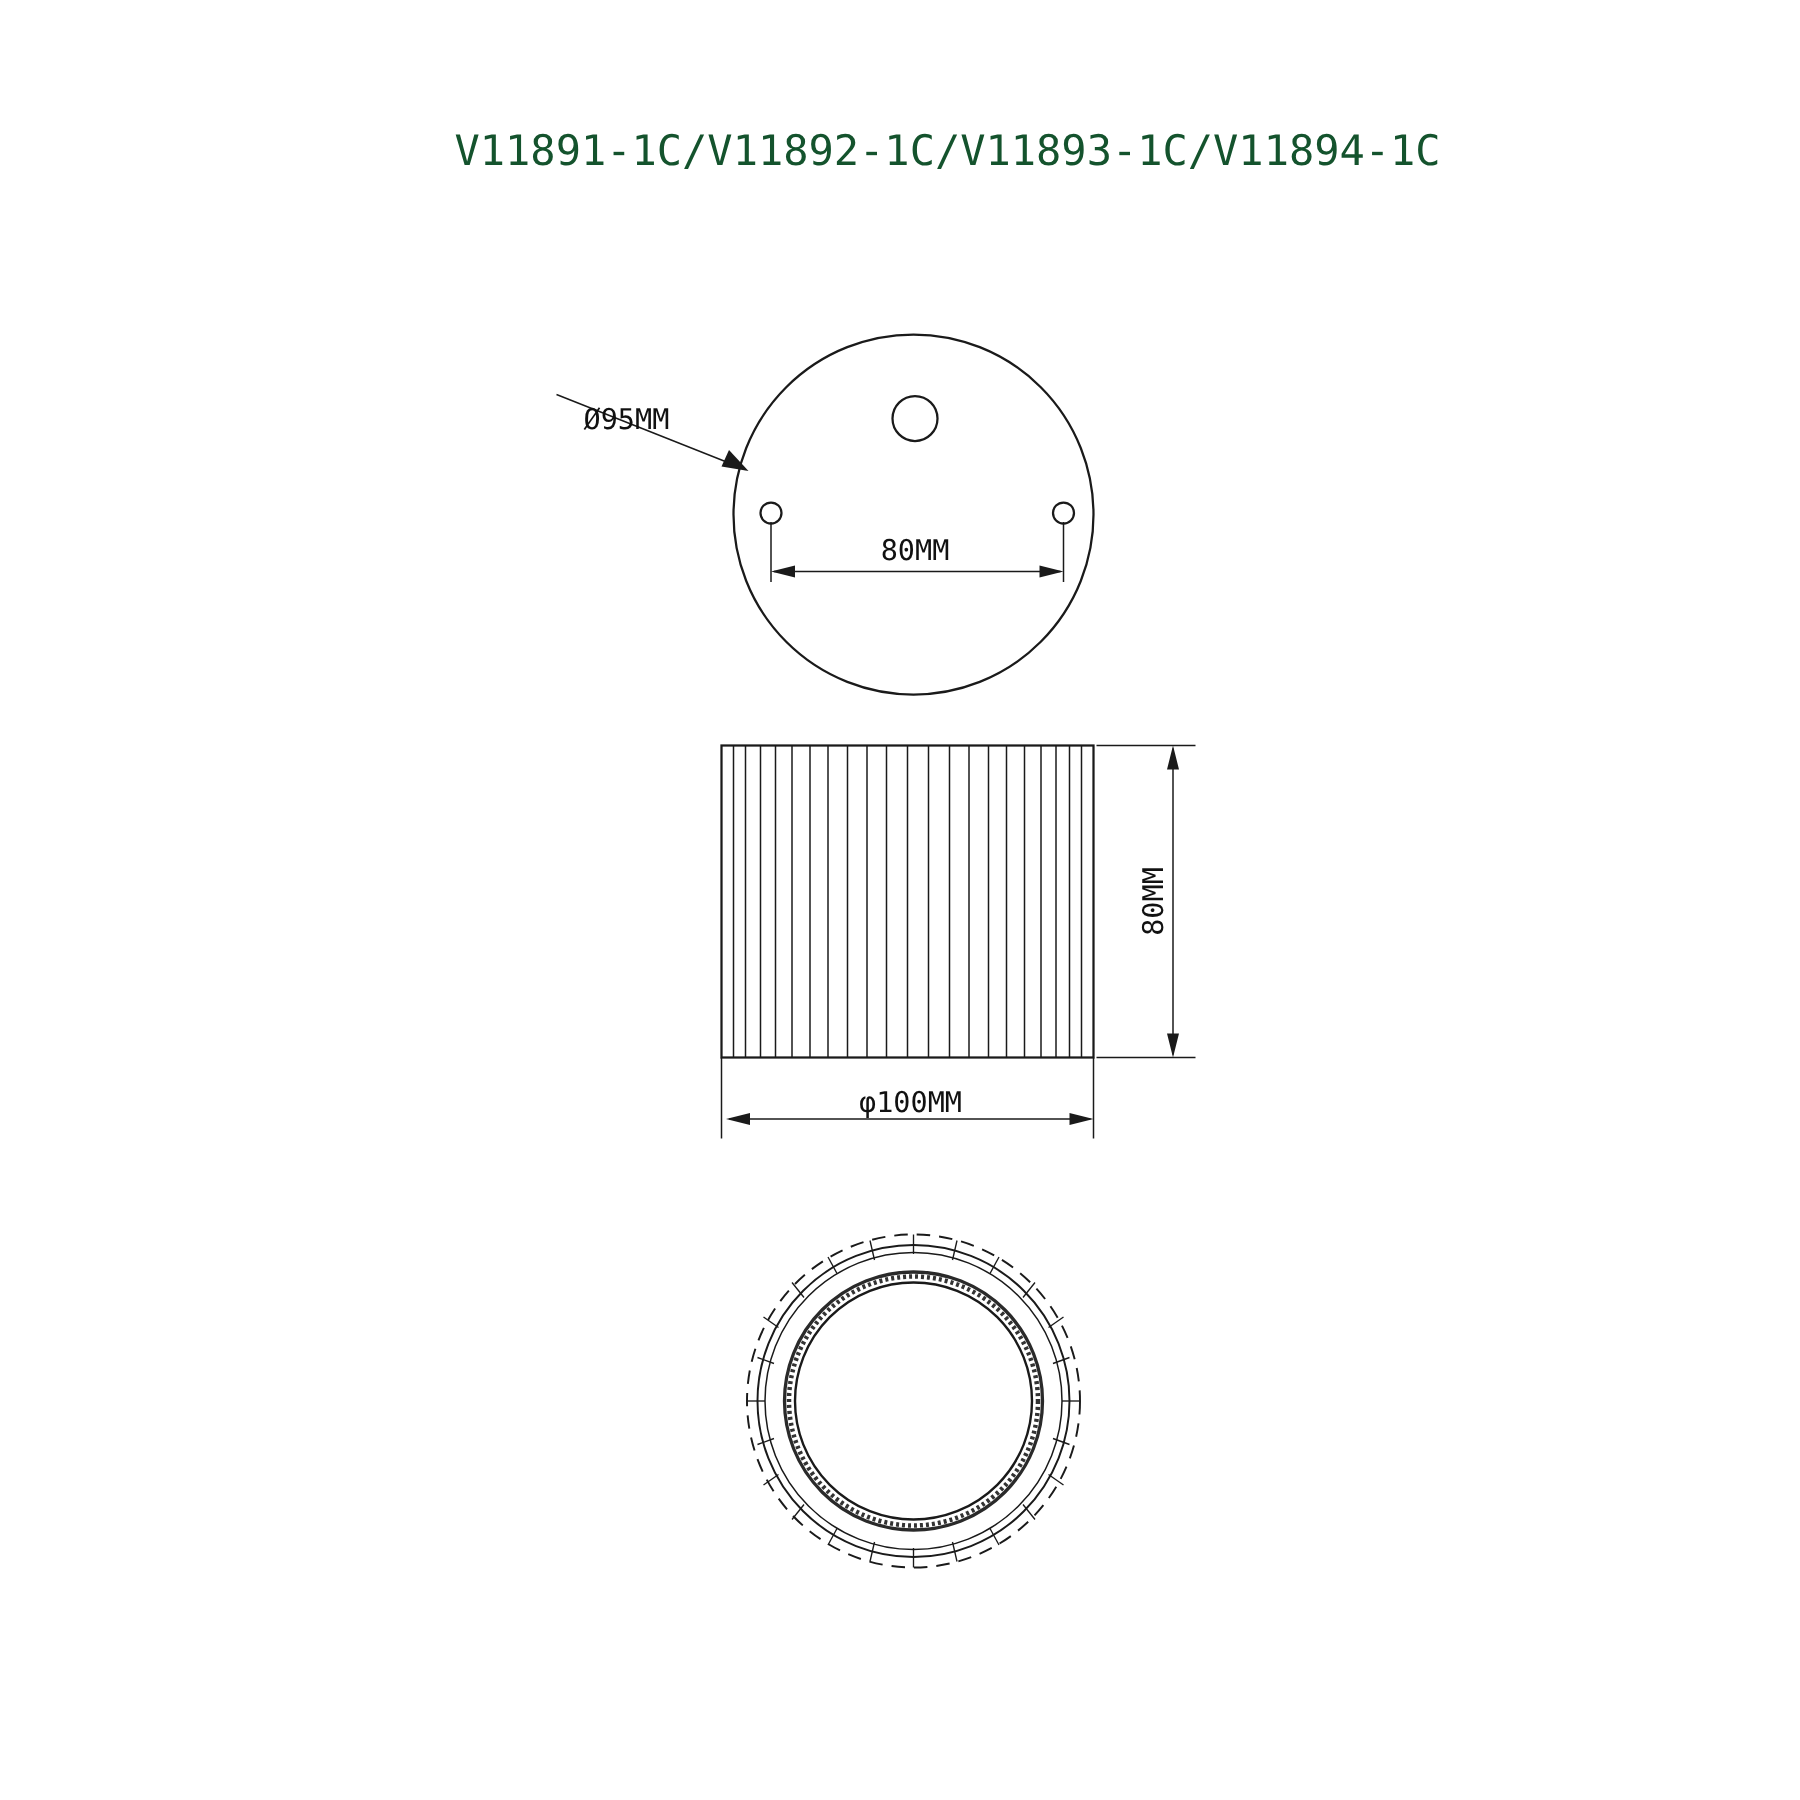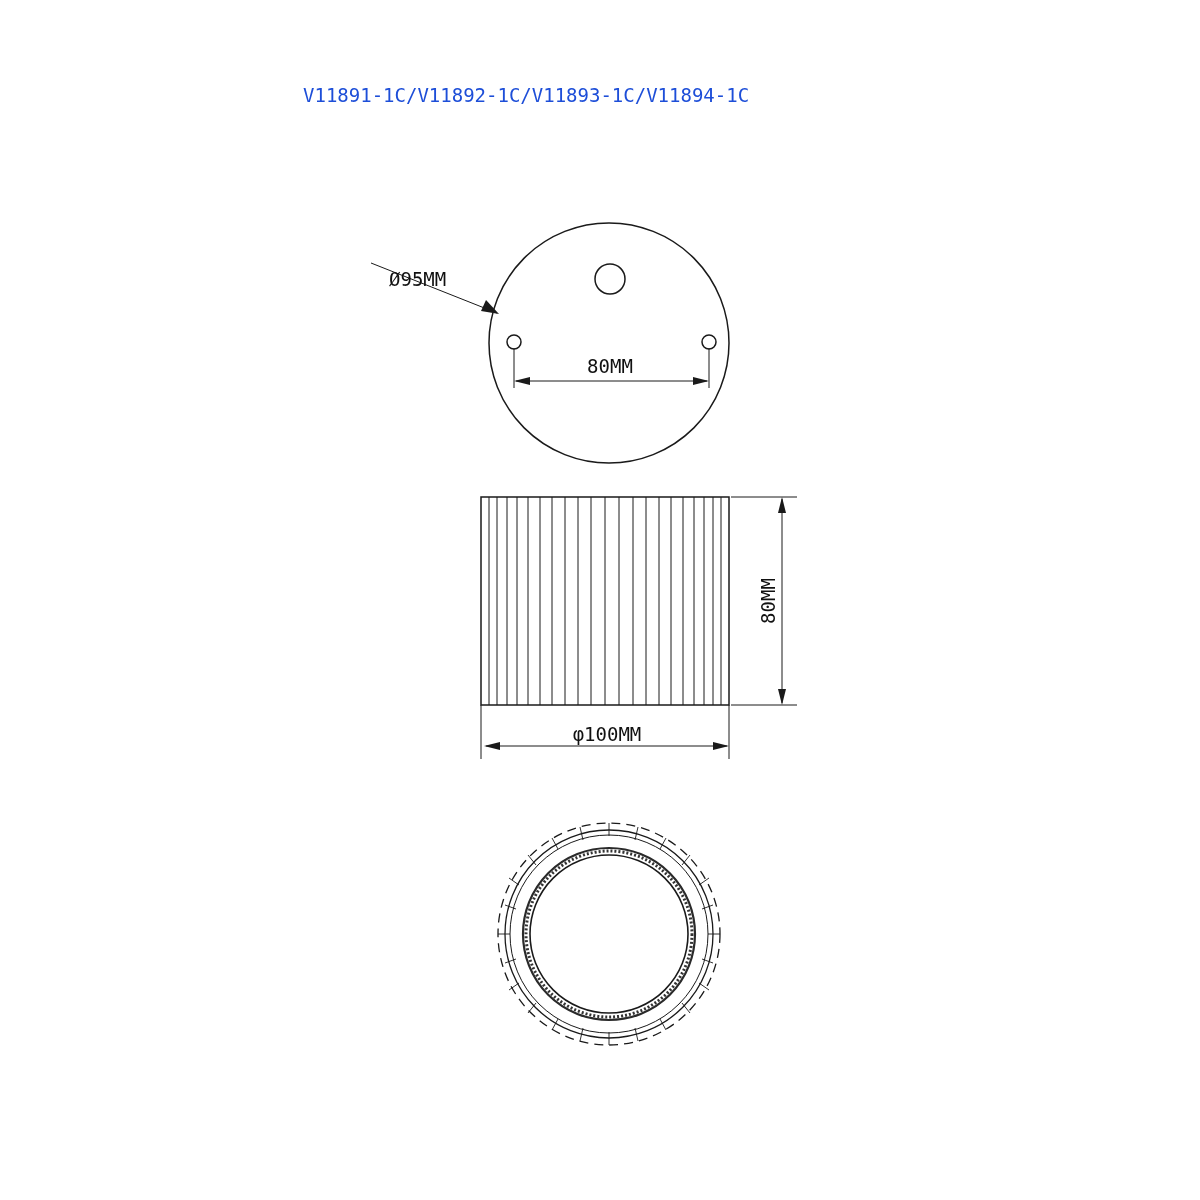--- a/index.html
+++ b/index.html
@@ -13,23 +13,23 @@
     font-family: "DejaVu Sans Mono", monospace;
     color: #1a1a1a;
     position: relative;
     overflow: hidden;
   }
   #drawing-title {
     position: absolute;
     left: 303px;
     top: 84px;
     font-family: "DejaVu Sans Mono", monospace;
-    font-size: 19px;
+    font-size: 28px;
     letter-spacing: 0px;
-    color: #1d4ed8;
+    color: #14532d;
     white-space: nowrap;
   }
   #technical-drawing-canvas {
     position: absolute;
     left: 0;
     top: 0;
     width: 1200px;
     height: 1200px;
   }
   .dim-text {

